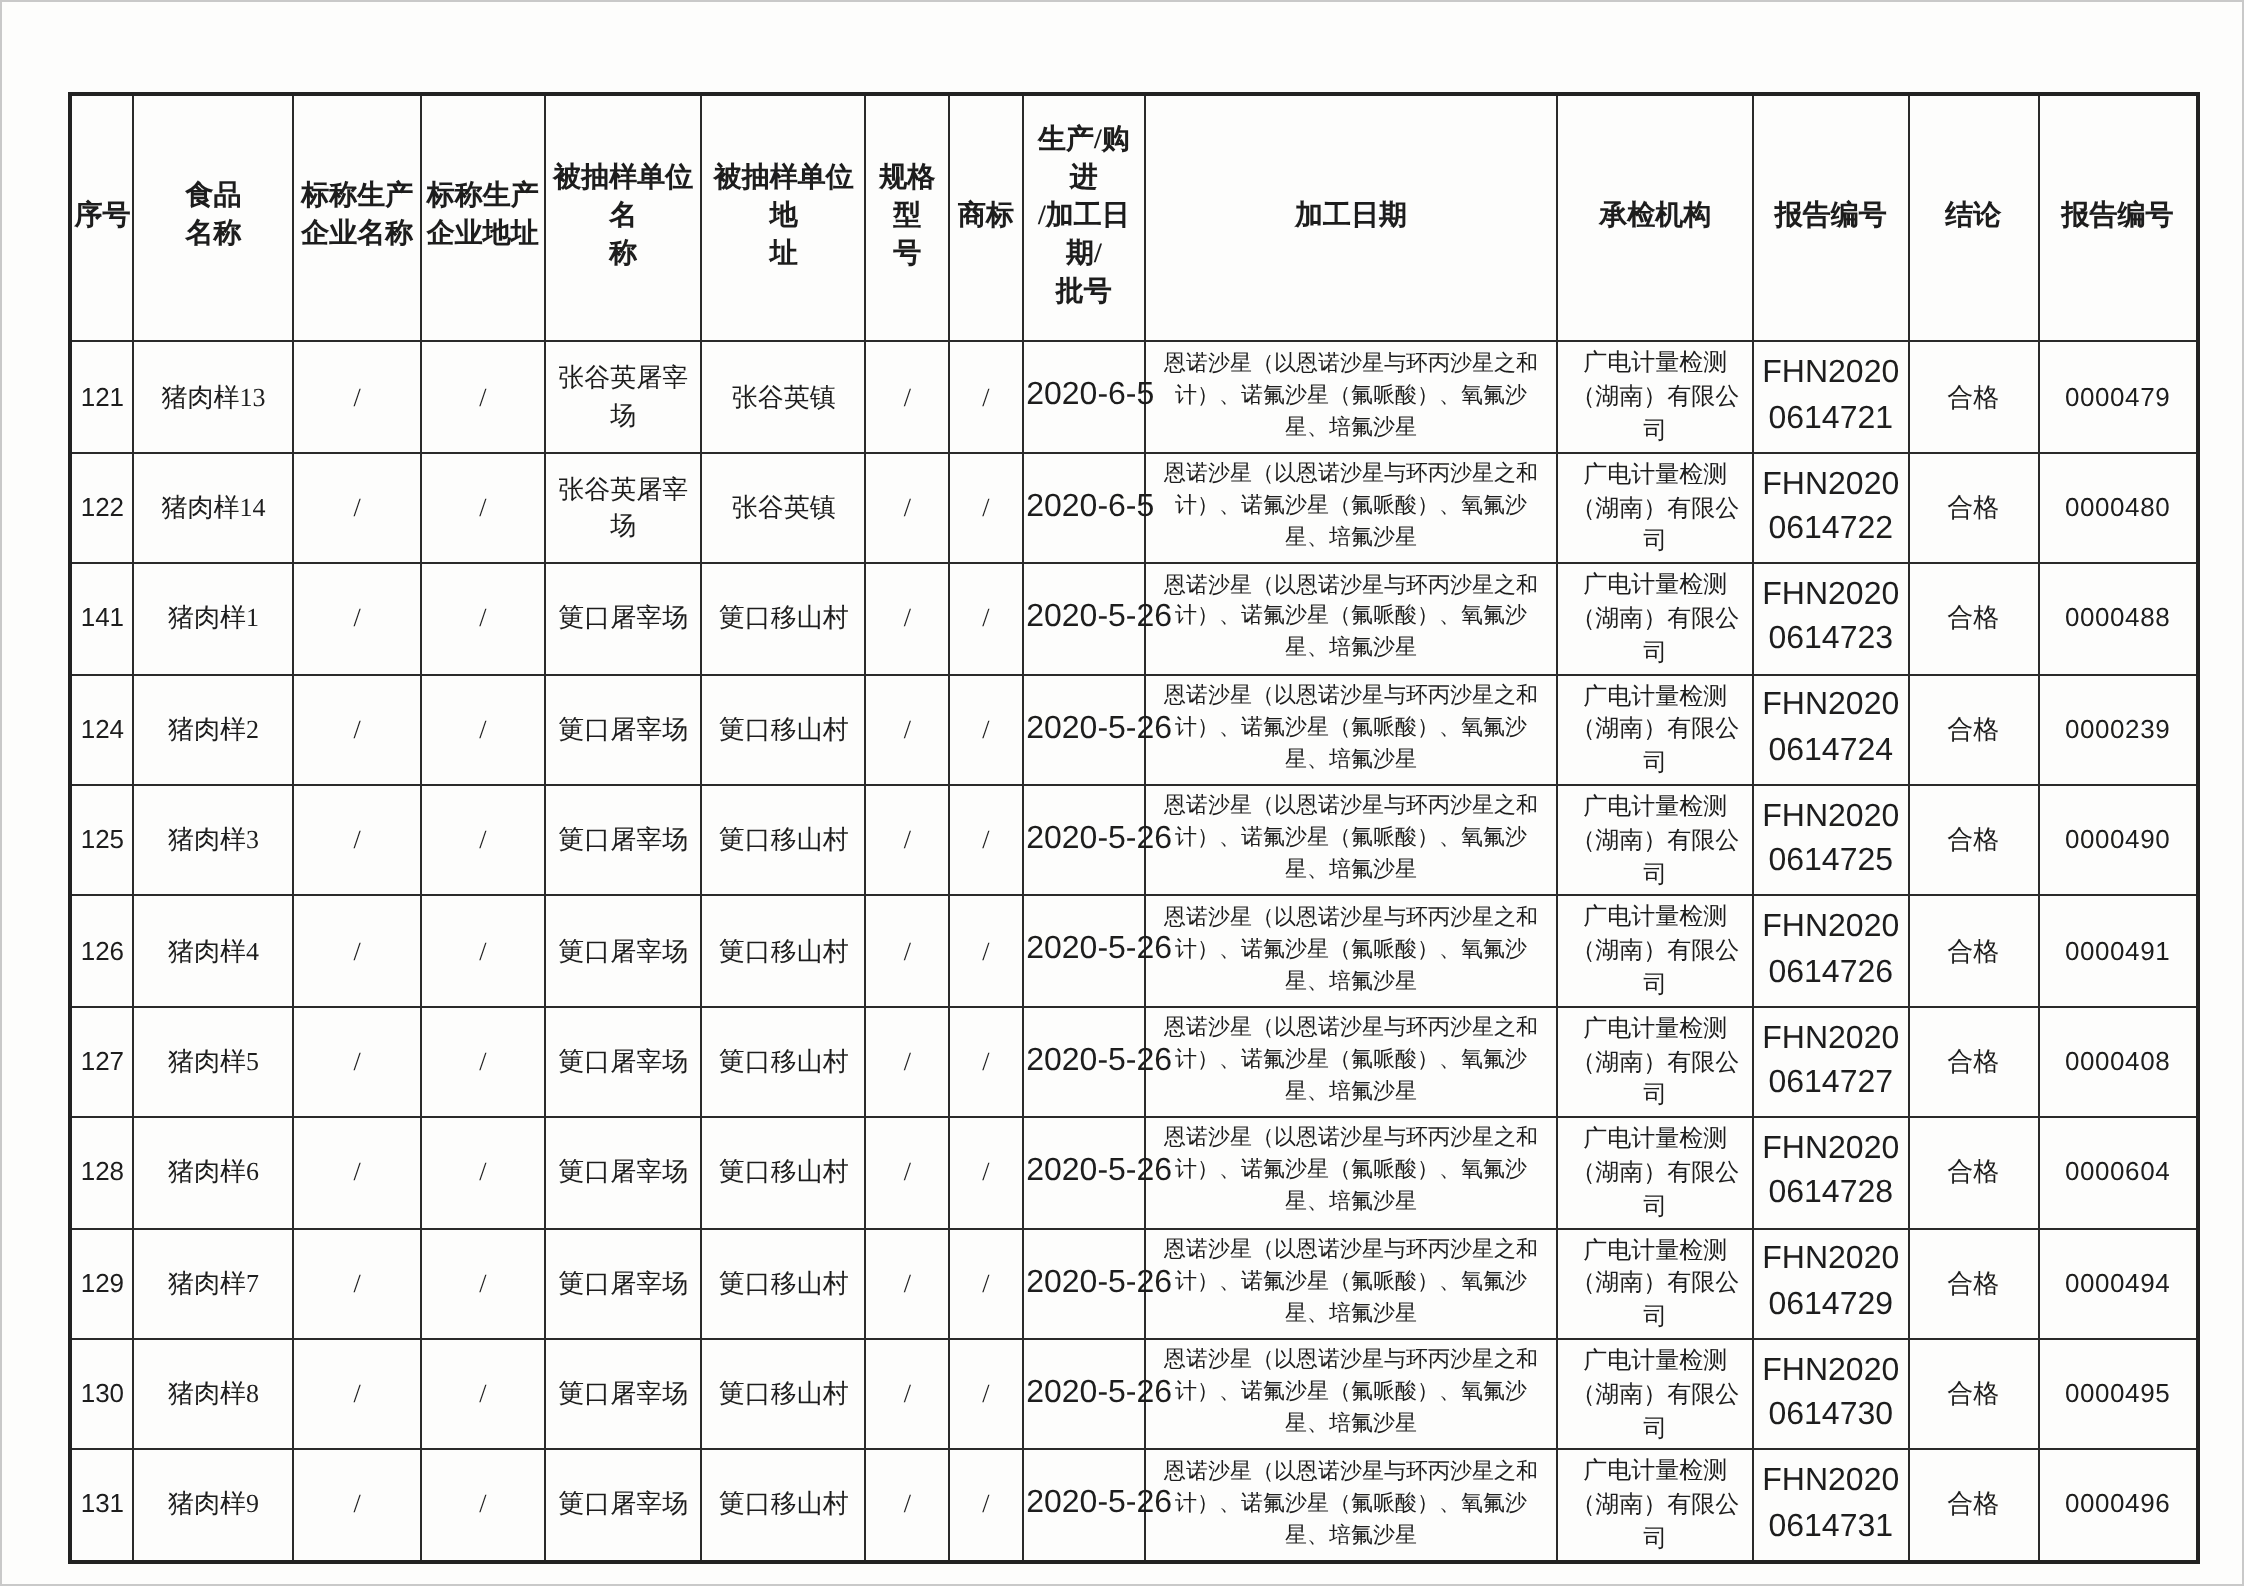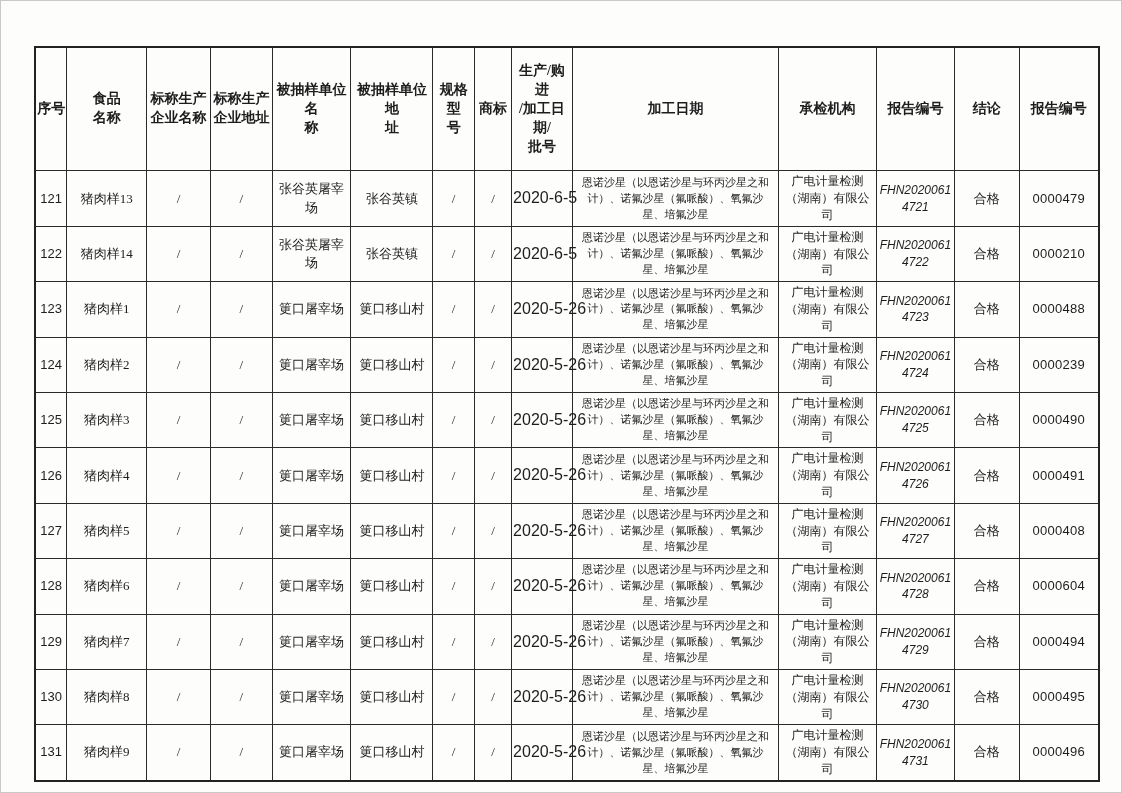--- a/index.html
+++ b/index.html
@@ -48,21 +48,21 @@
   
   col.c1{width:3.0%}  col.c2{width:7.5%}  col.c3{width:6.0%}  col.c4{width:5.8%}
   col.c5{width:7.4%}  col.c6{width:7.7%}  col.c7{width:3.9%}  col.c8{width:3.5%}
   col.c9{width:5.7%}  col.c10{width:19.4%} col.c11{width:9.2%} col.c12{width:7.3%}
   col.c13{width:6.1%} col.c14{width:7.5%}
   
   td.c1,td.c9,td.c12,td.c14{font-family:"Liberation Sans","DejaVu Sans",sans-serif;}
   td.c9{font-size:16px;white-space:nowrap;padding:2px 1px;}
   td.c10{font-size:11px;padding:2px 4px;line-height:1.45;}
   td.c11{font-size:12px;padding:2px 2px;margin-left:40px;}
-  td.c12{font-size:12px;word-break:break-all;padding:2px 2px;font-style:italic;}
+  td.c12{font-size:16px;word-break:break-all;padding:2px 2px;}
   td.c14{letter-spacing:.3px;}
 </style>
 </head>
 <body>
 
 <div class="page">
   <table class="report-table">
     <colgroup>
       <col class="c1">
         <col class="c2">
@@ -129,24 +129,24 @@
           <td class="c4">/</td>
           <td class="c5">张谷英屠宰场</td>
           <td class="c6">张谷英镇</td>
           <td class="c7">/</td>
           <td class="c8">/</td>
           <td class="c9">2020-6-5</td>
           <td class="c10">恩诺沙星（以恩诺沙星与环丙沙星之和计）、诺氟沙星（氟哌酸）、氧氟沙星、培氟沙星</td>
           <td class="c11">广电计量检测（湖南）有限公司</td>
           <td class="c12">FHN20200614722</td>
           <td class="c13">合格</td>
-          <td class="c14">0000210</td>
-        </tr>
-        <tr>
-          <td class="c1">123</td>
+          <td class="c14">0000480</td>
+        </tr>
+        <tr>
+          <td class="c1">141</td>
           <td class="c2">猪肉样1</td>
           <td class="c3">/</td>
           <td class="c4">/</td>
           <td class="c5">筻口屠宰场</td>
           <td class="c6">筻口移山村</td>
           <td class="c7">/</td>
           <td class="c8">/</td>
           <td class="c9">2020-5-26</td>
           <td class="c10">恩诺沙星（以恩诺沙星与环丙沙星之和计）、诺氟沙星（氟哌酸）、氧氟沙星、培氟沙星</td>
           <td class="c11">广电计量检测（湖南）有限公司</td>

